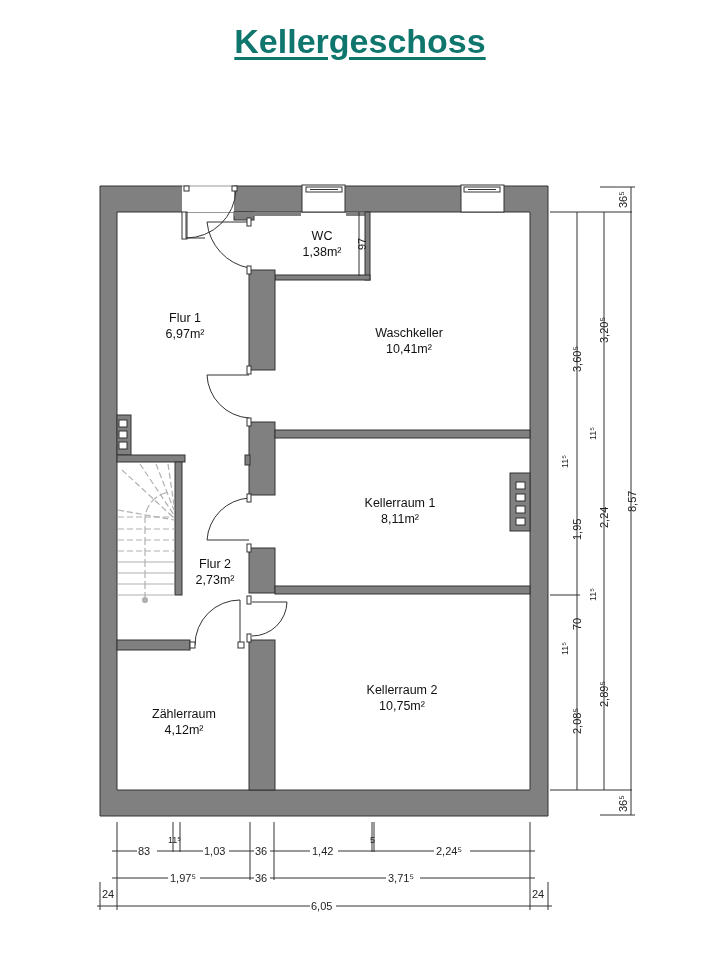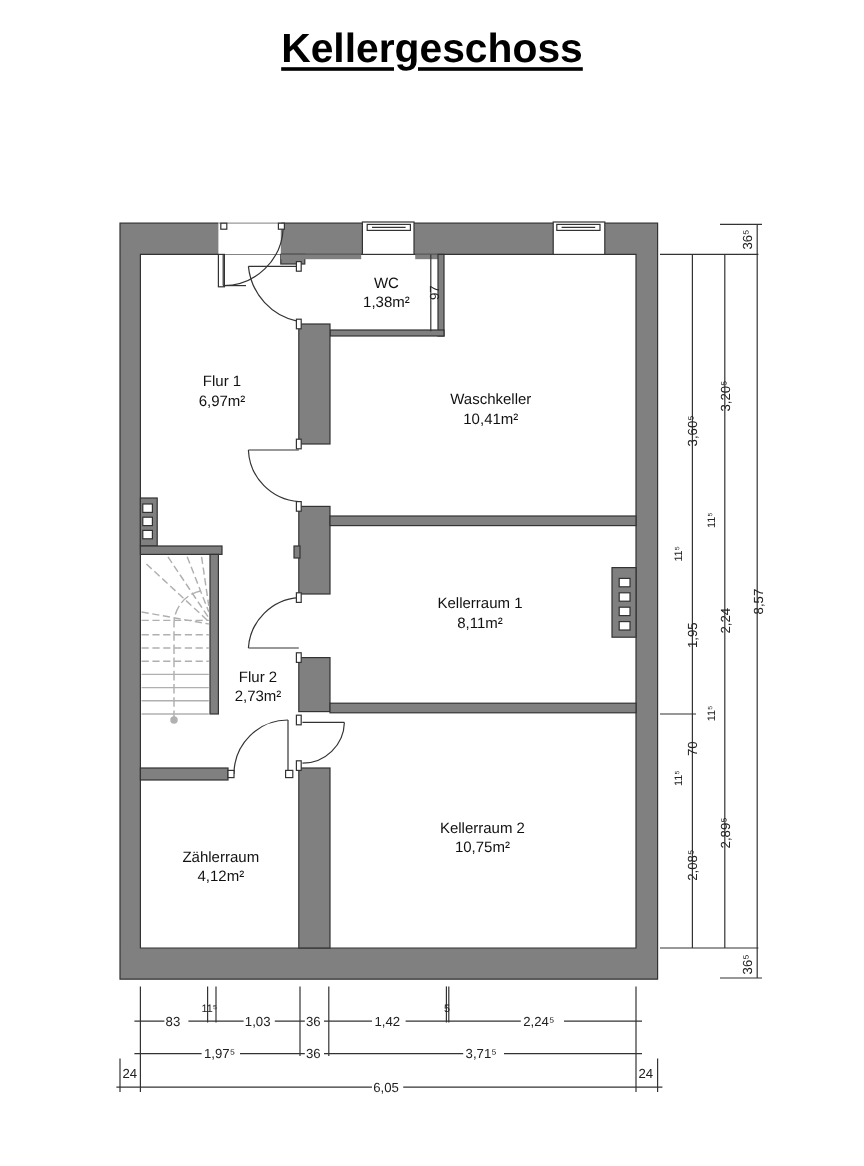--- a/index.html
+++ b/index.html
@@ -1,19 +1,19 @@
 <!DOCTYPE html>
 <html><head>
 <meta charset="utf-8">
 <style>
   html, body { margin:0; padding:0; background:#ffffff; }
   body { width:720px; height:972px; position:relative; overflow:hidden; font-family:"Liberation Sans", sans-serif; }
   .title {
     position:absolute; left:0; width:720px; top:22px; text-align:center;
-    font-family:"Liberation Sans", sans-serif; font-weight:bold; font-size:34px; color:#000000;
+    font-family:"Liberation Sans", sans-serif; font-weight:bold; font-size:34px; color:#0f766e;
   }
   .title span { text-decoration:underline; text-decoration-thickness:3px; text-underline-offset:4px; }
   svg { position:absolute; left:0; top:0; }
   .room-label { font-family:"Liberation Sans", sans-serif; font-size:12.5px; fill:#111; text-anchor:middle; }
   .dim { font-family:"Liberation Sans", sans-serif; font-size:11px; fill:#222; }
 </style>
 </head>
 <body>
 
 <div class="title"><span>Kellergeschoss</span></div>

